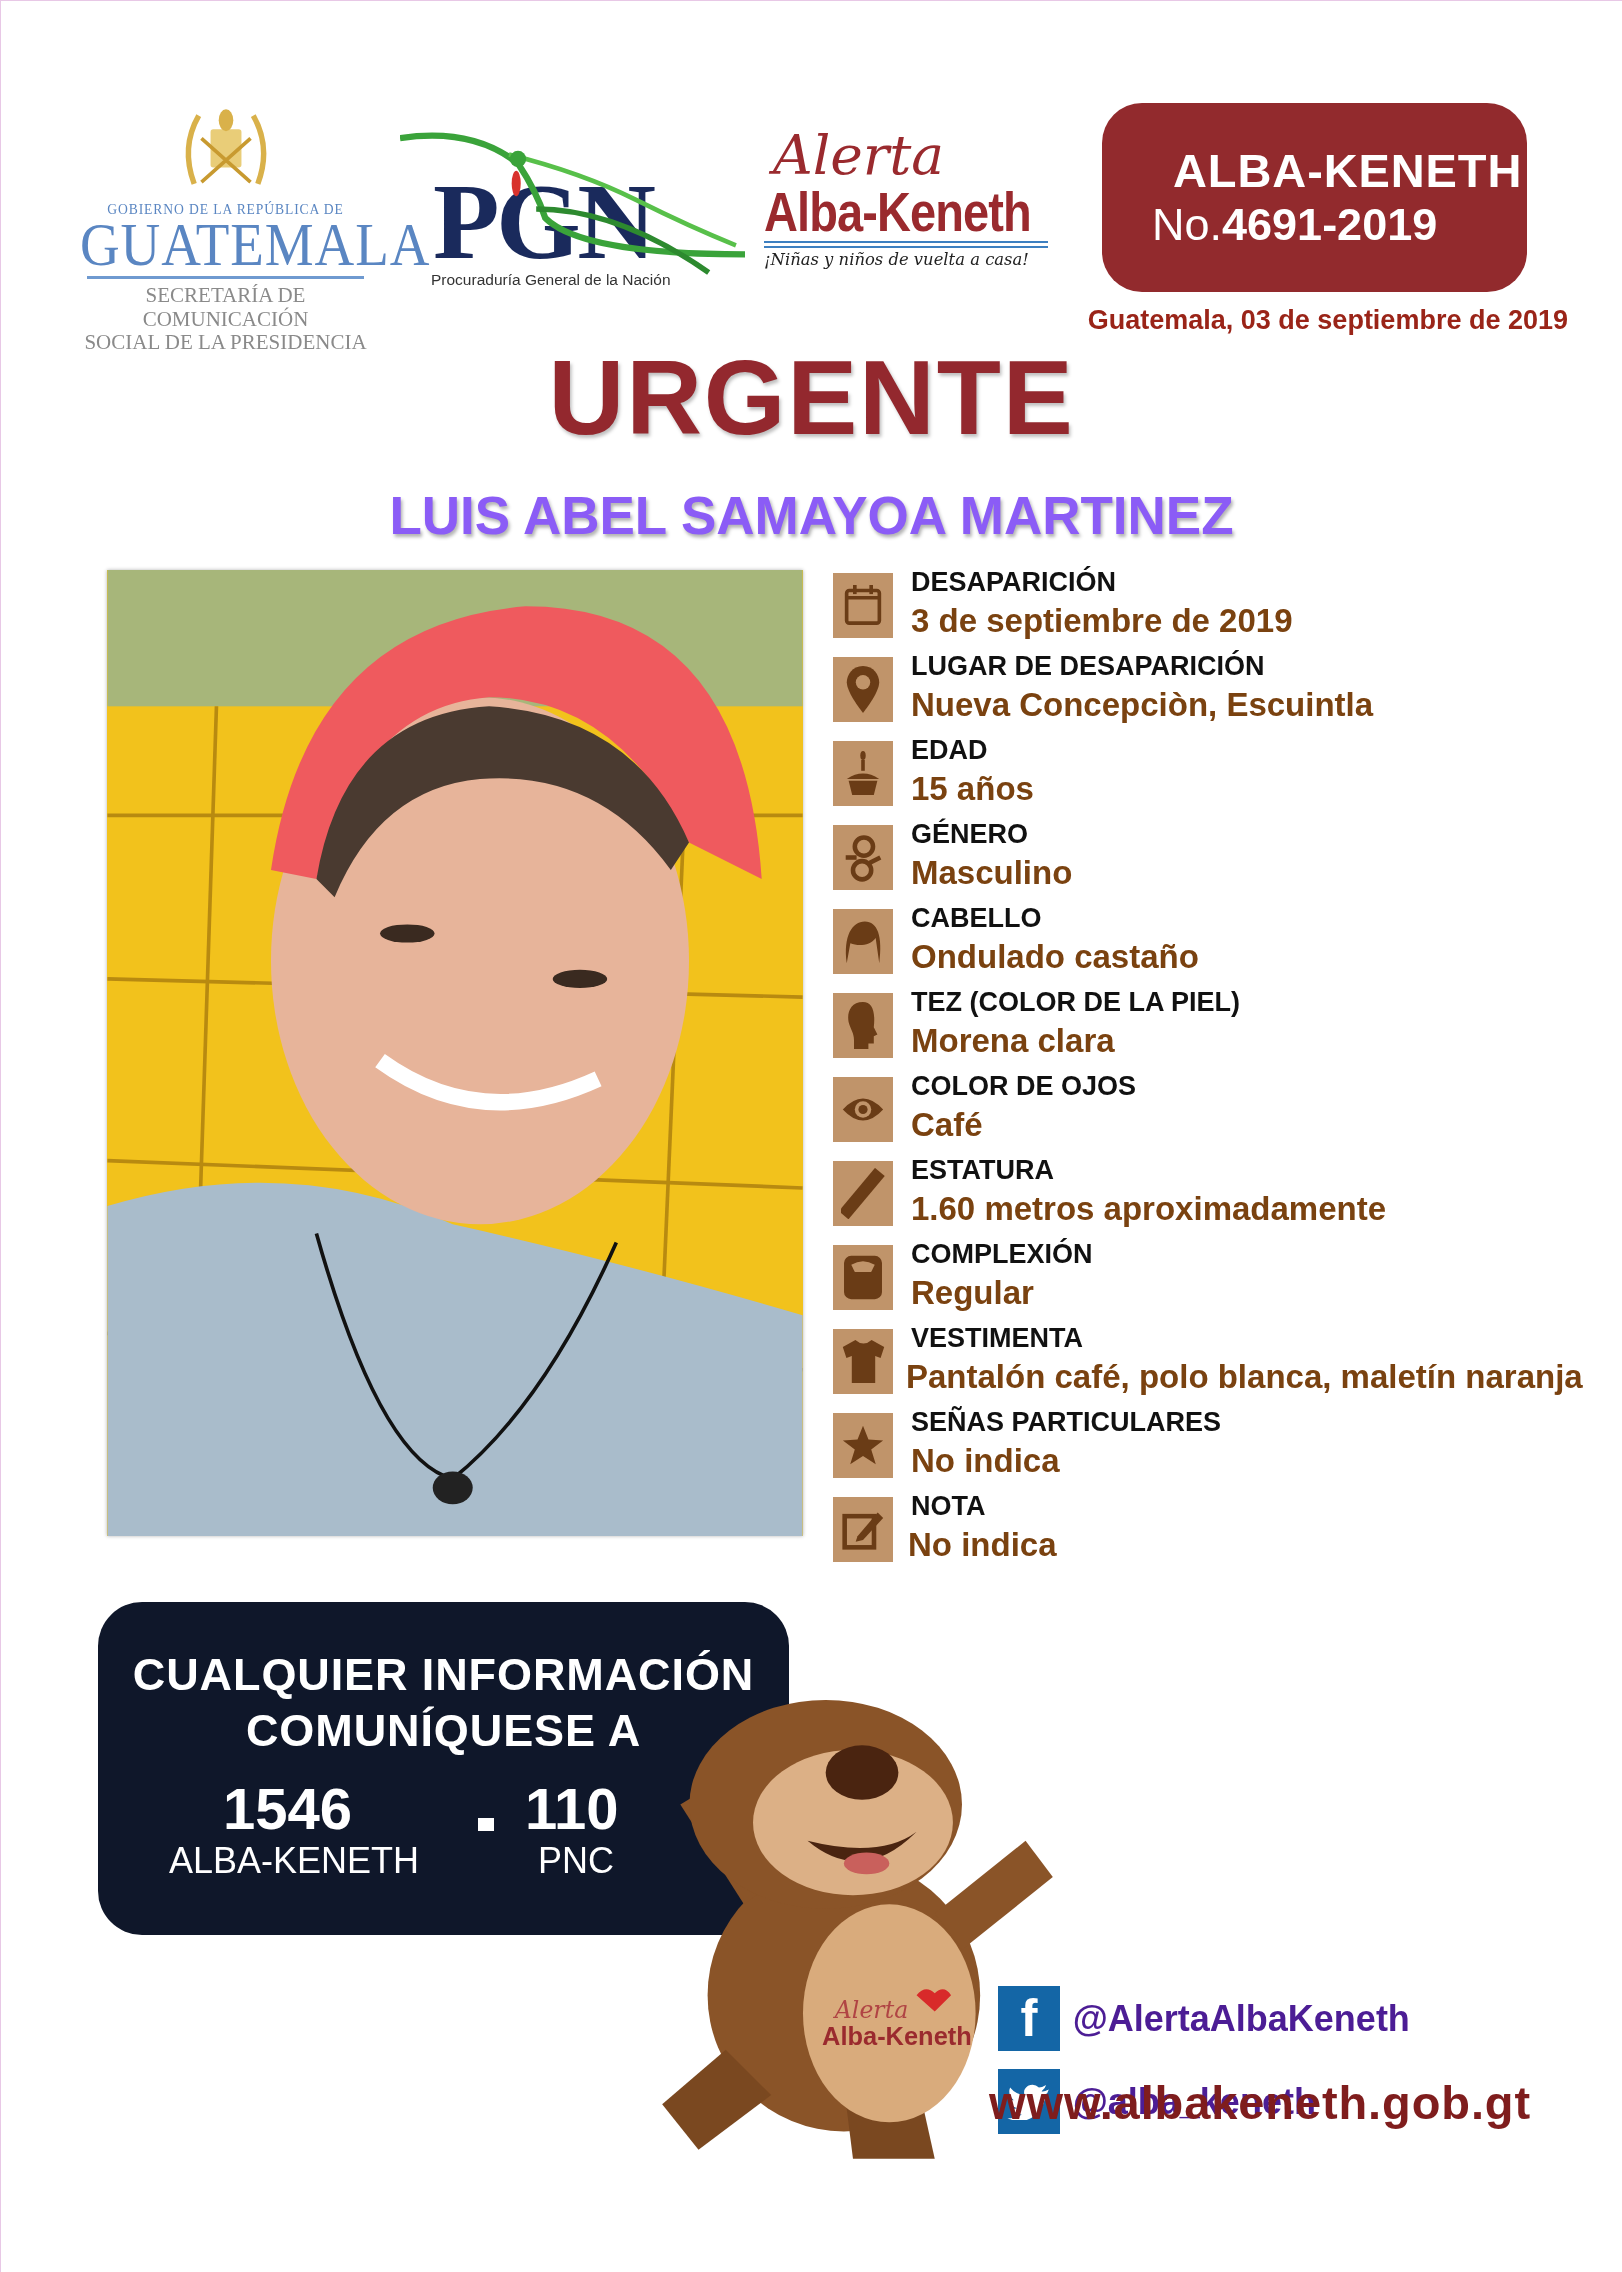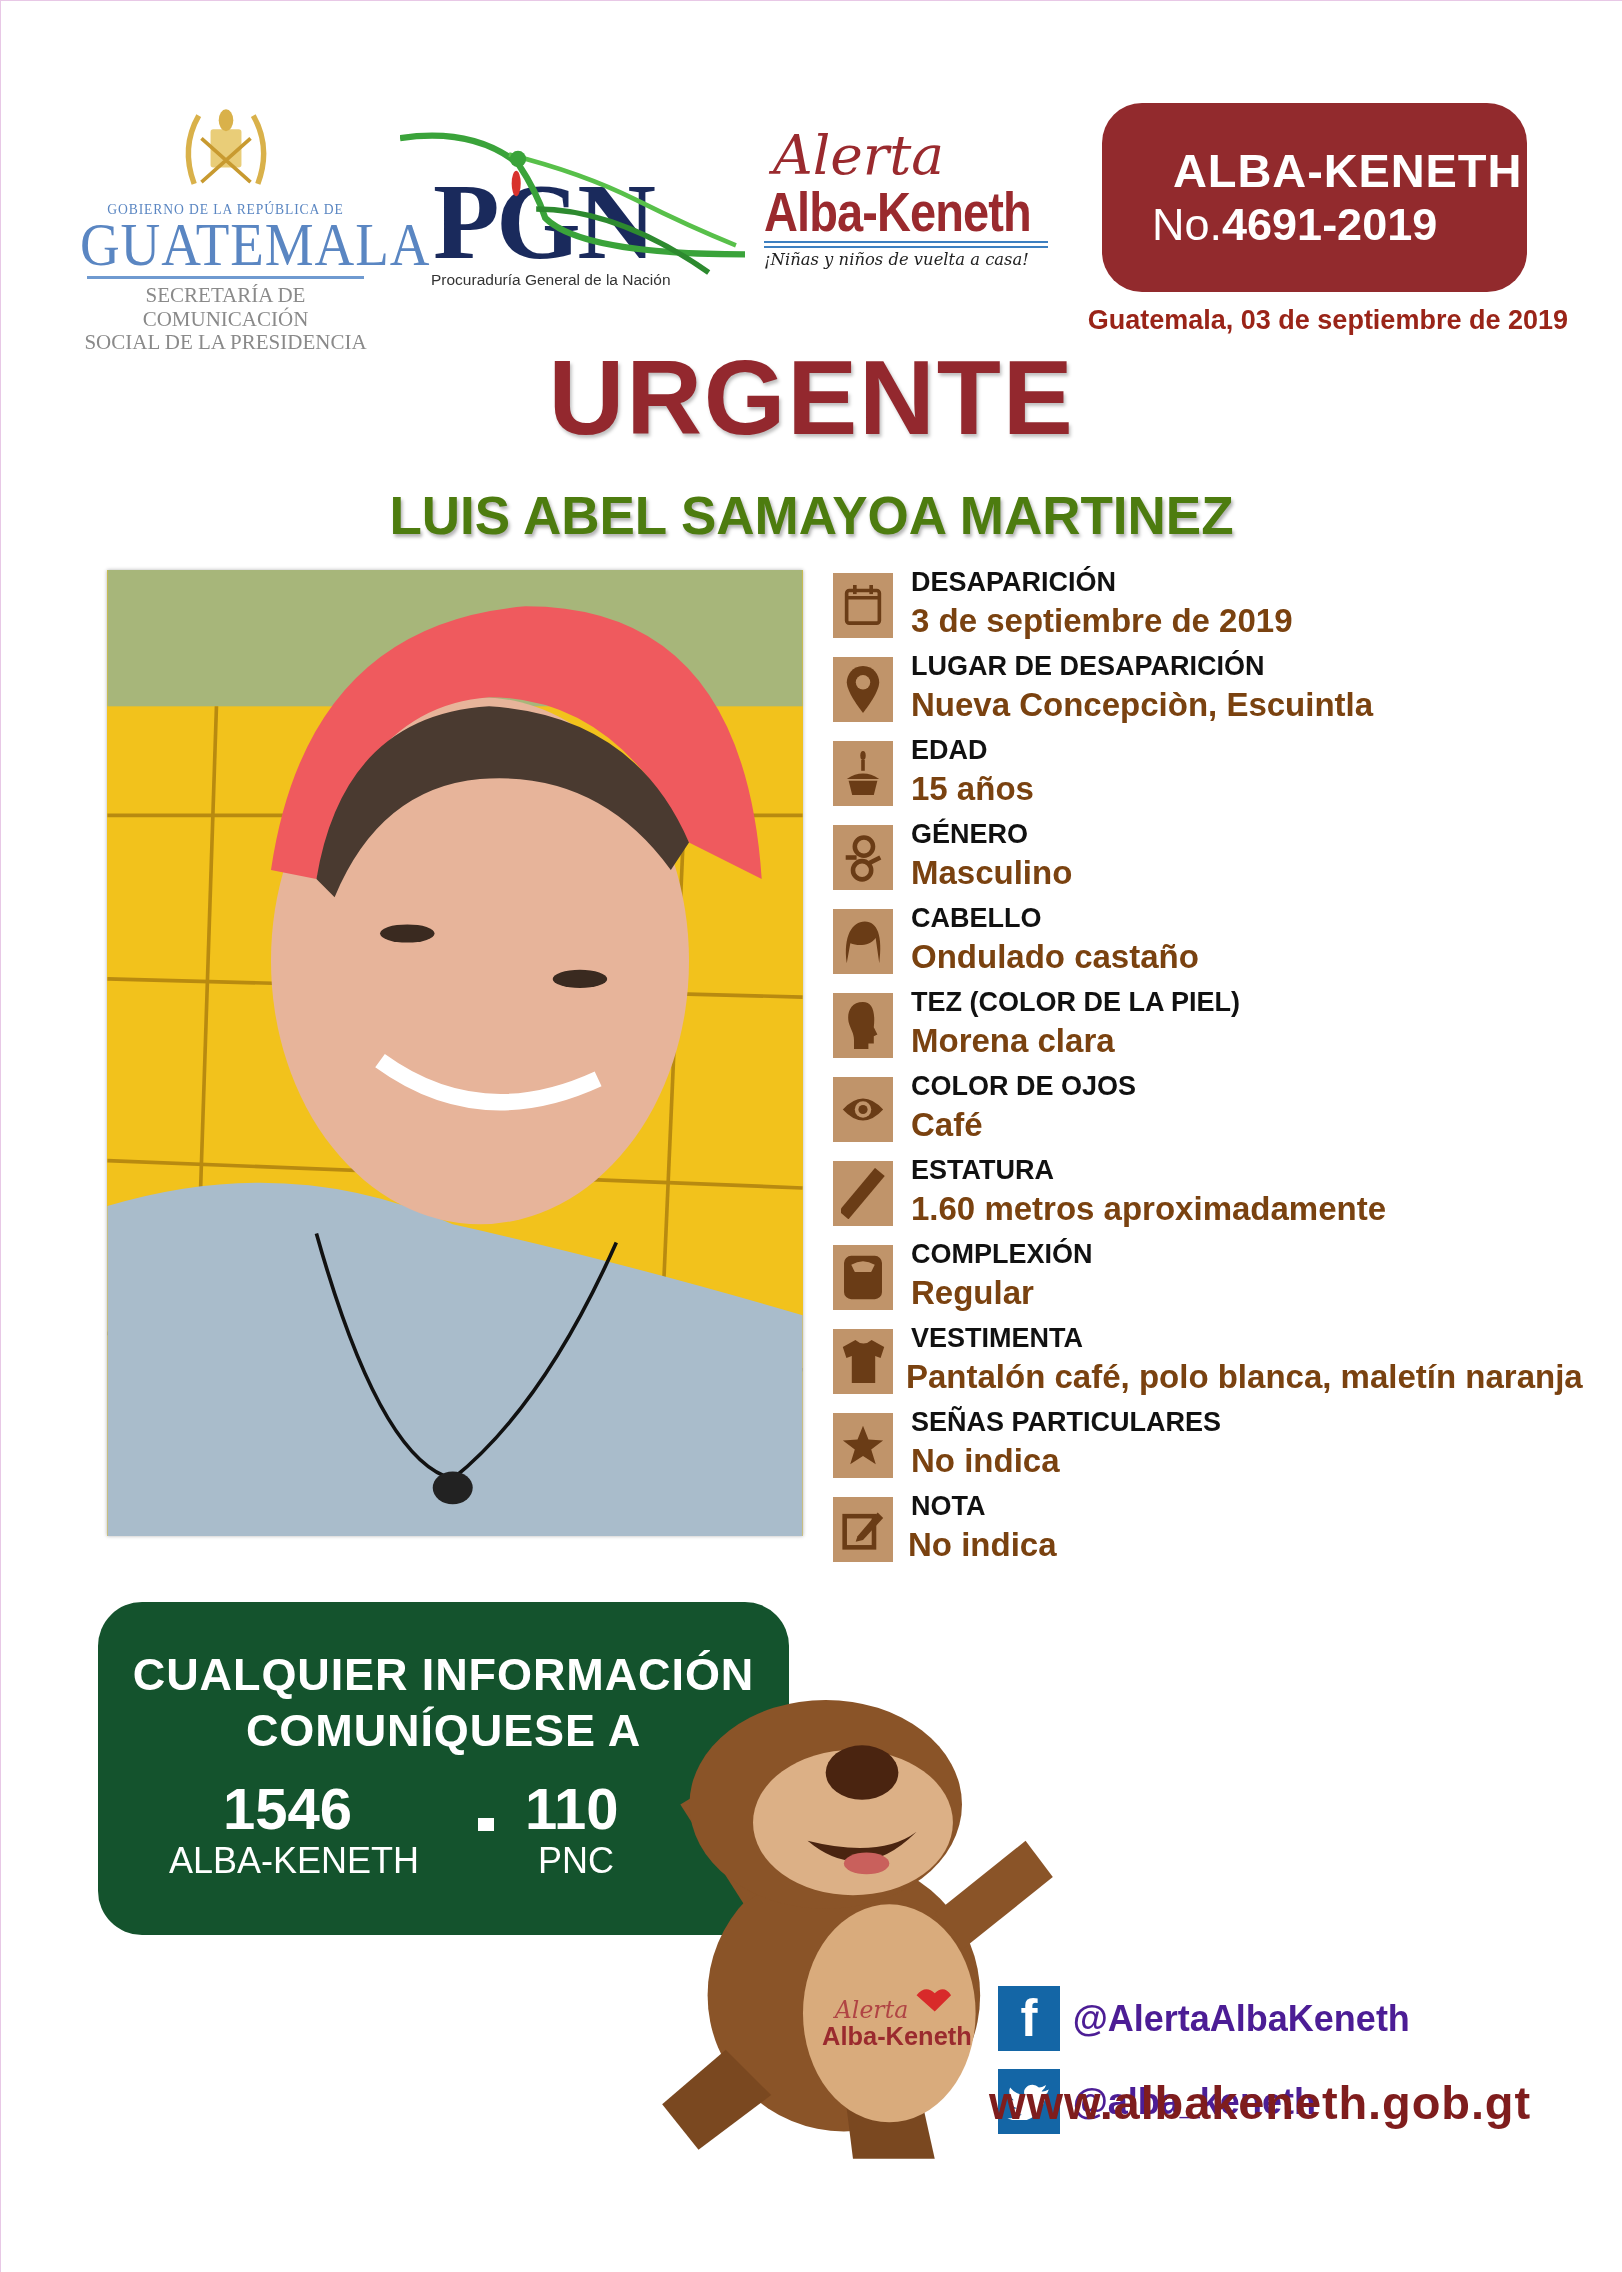--- a/index.html
+++ b/index.html
@@ -27,31 +27,31 @@
   .ak-tag { font-family: "DejaVu Serif", serif; font-style: italic; font-size: 16.4px; color: #222; margin-top: 1.8px; }
 
   .case-box { position: absolute; left: 1102px; top: 103px; width: 425px; height: 189px; background: #922a2d; border-radius: 40px; color: #fff; }
   .case-title { position: absolute; left: 71px; top: 40px; font-family: "Liberation Sans", sans-serif; font-weight: bold; font-size: 47px; letter-spacing: 0.9px; }
   .case-no { position: absolute; left: 50px; top: 96px; font-family: "Liberation Sans", sans-serif; font-size: 45px; }
   .case-no b { font-weight: bold; }
 
   .date-line { position: absolute; right: 55px; top: 305px; font-family: "Liberation Sans", sans-serif; font-weight: bold; font-size: 27px; color: #9a2418; }
 
   .urgent { position: absolute; left: 0; width: 1623px; top: 338px; text-align: center; font-family: "Liberation Sans", sans-serif; font-weight: bold; font-size: 105px; color: #93282e; letter-spacing: 1.8px; text-shadow: 1.8px 2.7px 3.6px rgba(0,0,0,0.25); }
-  .person-name { position: absolute; left: 0; width: 1623px; top: 485px; text-align: center; font-family: "Liberation Sans", sans-serif; font-weight: bold; font-size: 53px; color: #4d7c0f; text-shadow: 1.8px 2.7px 3.6px rgba(0,0,0,0.3); }
+  .person-name { position: absolute; left: 0; width: 1623px; top: 485px; text-align: center; font-family: "Liberation Sans", sans-serif; font-weight: bold; font-size: 53px; color: #8b5cf6; text-shadow: 1.8px 2.7px 3.6px rgba(0,0,0,0.3); }
 
   .photo { position: absolute; left: 107px; top: 570px; width: 696px; height: 966px; overflow: hidden; background: #f2c21c; box-shadow: 0 0 3.6px rgba(0,0,0,0.3); }
 
   .details { position: absolute; left: 833px; top: 567px; width: 773px; }
   .row { position: relative; height: 84px; padding-left: 33px; }
   .row .ico { position: absolute; left: 0; top: 5.5px; width: 60px; height: 65px; background: #c0946a; display: flex; align-items: center; justify-content: center; }
   .row .lbl { position: absolute; left: 78px; top: 0; font-family: "Liberation Sans", sans-serif; font-weight: bold; font-size: 27px; color: #111; white-space: nowrap; }
   .row .val { position: absolute; left: 78px; top: 35px; font-family: "Liberation Sans", sans-serif; font-weight: bold; font-size: 33px; color: #7a4210; white-space: nowrap; }
 
-  .contact { position: absolute; left: 98px; top: 1602px; width: 691px; height: 333px; background: #14532d; border-radius: 44px; color: #fff; text-align: center; }
+  .contact { position: absolute; left: 98px; top: 1602px; width: 691px; height: 333px; background: #0f172a; border-radius: 44px; color: #fff; text-align: center; }
   .contact-title { position: absolute; left: 0; right: 0; top: 45px; font-family: "Liberation Sans", sans-serif; font-weight: bold; font-size: 45px; line-height: 56px; letter-spacing: 0.9px; }
   .num { position: absolute; font-family: "Liberation Sans", sans-serif; font-weight: bold; font-size: 58px; }
   .num-lbl { position: absolute; font-family: "Liberation Sans", sans-serif; font-size: 36px; }
   .dash { position: absolute; left: 380px; top: 216px; width: 16.4px; height: 12.7px; background: #fff; }
 
   .bear { position: absolute; left: 644px; top: 1668px; width: 427px; height: 509px; }
 
   .social { position: absolute; left: 998px; top: 1985px; }
   .soc-row { display: flex; align-items: center; height: 67px; margin-bottom: 16.4px; }
   .soc-ico { width: 62px; height: 65px; background: #1466a6; color: #fff; display: flex; align-items: center; justify-content: center; font-family: "Liberation Sans", sans-serif; font-weight: bold; font-size: 51px; }

